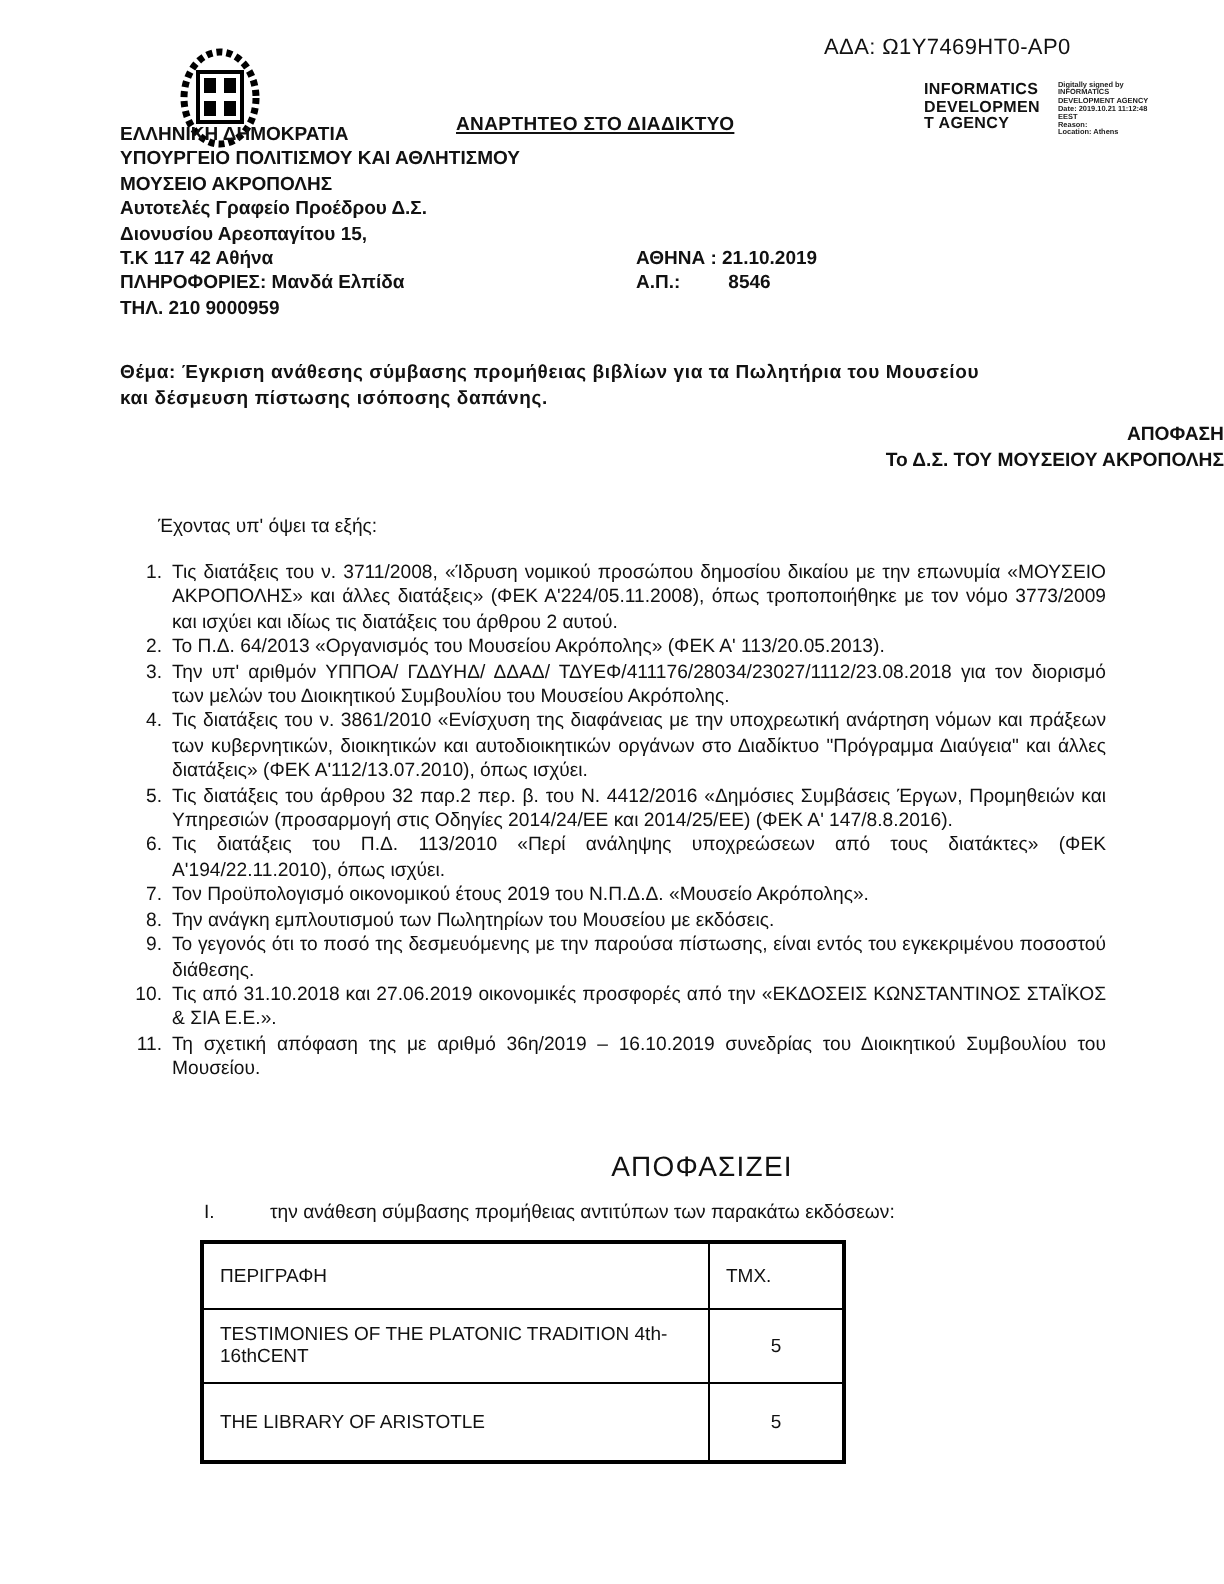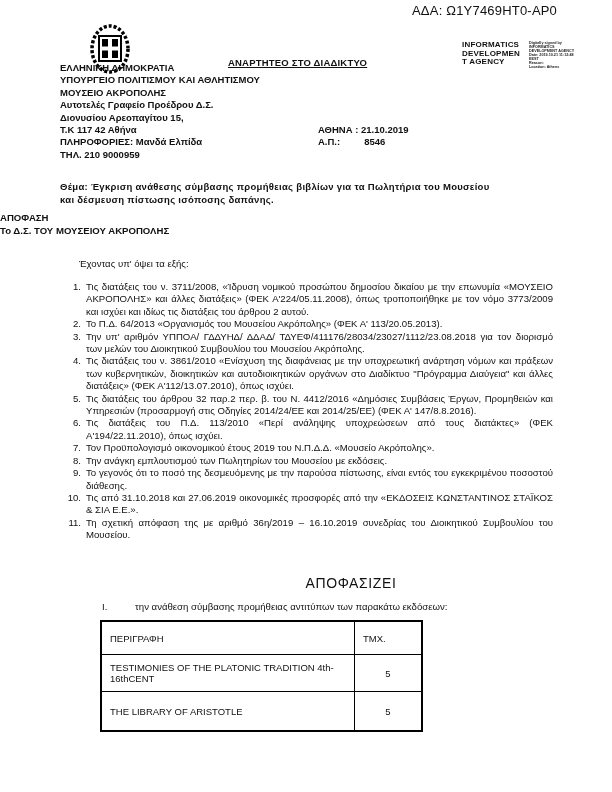--- a/index.html
+++ b/index.html
@@ -3,22 +3,22 @@
 <meta charset="utf-8">
 <style>
   html,body { margin:0; padding:0; background:#e8e8e8; }
   .page {
     position:relative; width:612px; height:792px; margin:0 auto;
     background:#ffffff; color:#111;
     font-family:"Liberation Sans", sans-serif;
     overflow:hidden;
   }
   .ada {
-    position:absolute; top:3px; left:412px;
-    font-size:13px; letter-spacing:0.2px; white-space:nowrap;
+    position:absolute; top:18px; left:412px;
+    font-size:11px; letter-spacing:0.2px; white-space:nowrap;
   }
   .emblem { position:absolute; top:23px; left:84px; }
   .notice {
     position:absolute; top:57px; left:228px;
     font-size:9.5px; font-weight:bold; text-decoration:underline;
     letter-spacing:0.2px; white-space:nowrap;
   }
   .sig-agency {
     position:absolute; top:41px; left:462px; width:64px;
     font-size:8px; line-height:8.6px; font-weight:600; letter-spacing:0.2px;
@@ -36,21 +36,21 @@
     position:absolute; top:124px; left:318px;
     font-size:9.5px; font-weight:bold; line-height:12.4px; white-space:nowrap;
   }
   .dateblock .ap-value { display:inline-block; margin-left:24px; }
   .subject {
     position:absolute; top:180px; left:60px; width:500px;
     font-size:9.5px; font-weight:bold; line-height:13px; letter-spacing:0.3px;
   }
   .heading {
     position:absolute; top:211px; left:0; width:612px;
-    text-align:left; font-size:9.6px; font-weight:bold; line-height:13px;
+    text-align:right; font-size:9.6px; font-weight:bold; line-height:13px;
   }
   .preamble { position:absolute; top:258px; left:79px; font-size:9.6px; }
   .cons {
     position:absolute; top:281px; left:63px; width:490px;
     font-size:9.6px; line-height:12.4px; text-align:justify;
   }
   .cons .li { position:relative; padding-left:23px; }
   .cons .num { position:absolute; left:0; top:0; width:18px; text-align:right; }
   .decides {
     position:absolute; top:575px; left:0; width:612px;

